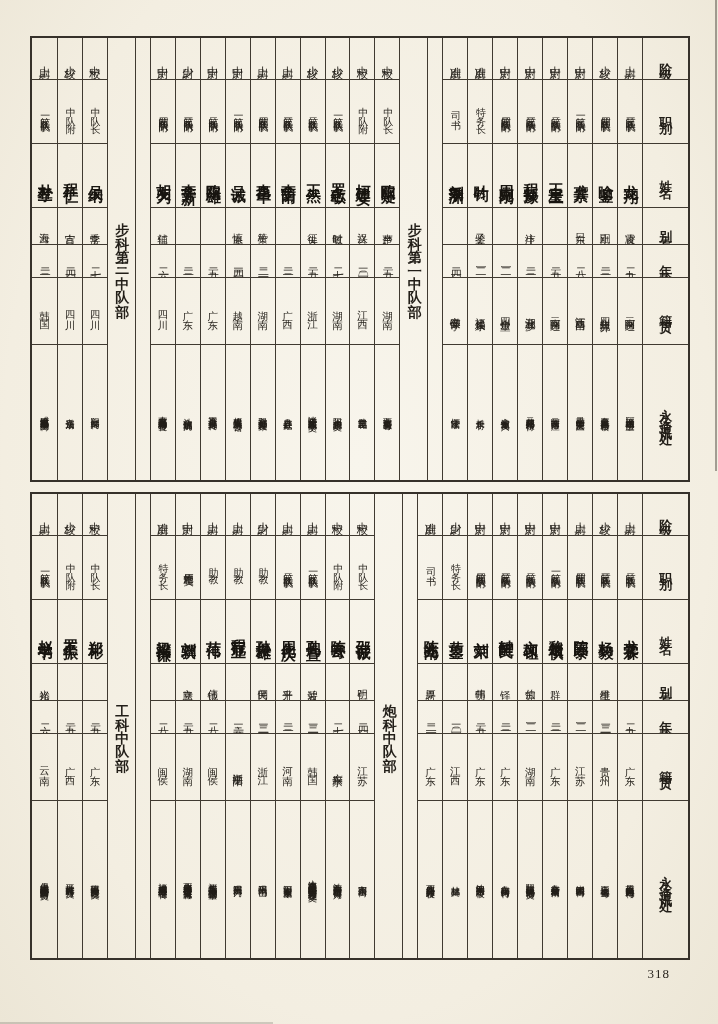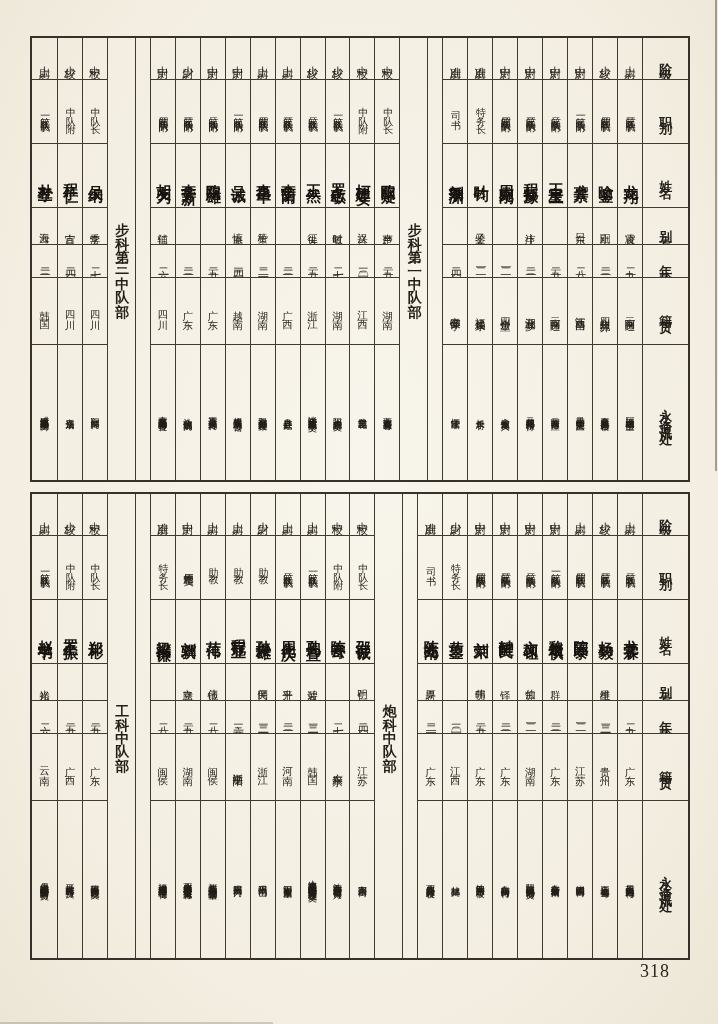--- a/index.html
+++ b/index.html
@@ -57,21 +57,21 @@
   .alias-t{font-size:10.5px;}
   .age-t{font-size:11px;letter-spacing:2px;}
   .origin-t{font-size:10.5px;max-height:58px;}
   .addr-t{font-size:9px;max-height:128px;letter-spacing:0.5px;line-height:1.12;}
   .spread{letter-spacing:0.85em;}
   .hdr{font-size:13px;font-weight:700;letter-spacing:6px;}
   .section-label{font-size:14px;font-weight:700;letter-spacing:0.95em;}
 
   .page-number{
     position:absolute;right:48px;bottom:42px;
-    font-size:18px;letter-spacing:1px;color:#2a251e;
+    font-size:13px;letter-spacing:1px;color:#2a251e;
     font-family:"Liberation Serif","DejaVu Serif",serif;
   }
 </style>
 </head>
 <body>
 
 <div class="sheet">
   <div class="scan-edge"></div>
   <div class="scan-edge-b"></div>
 

